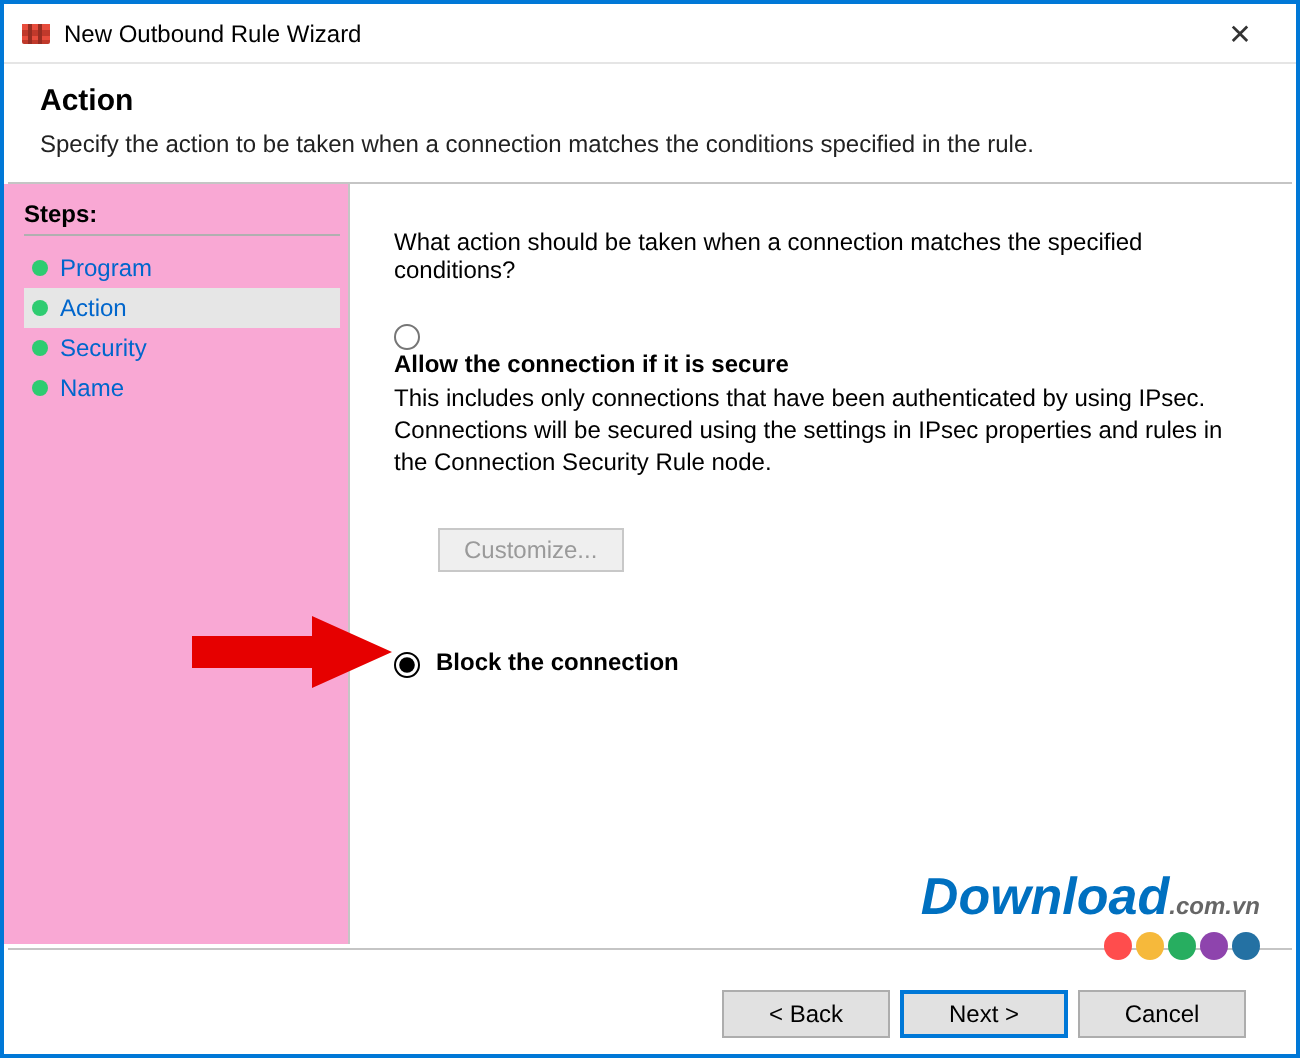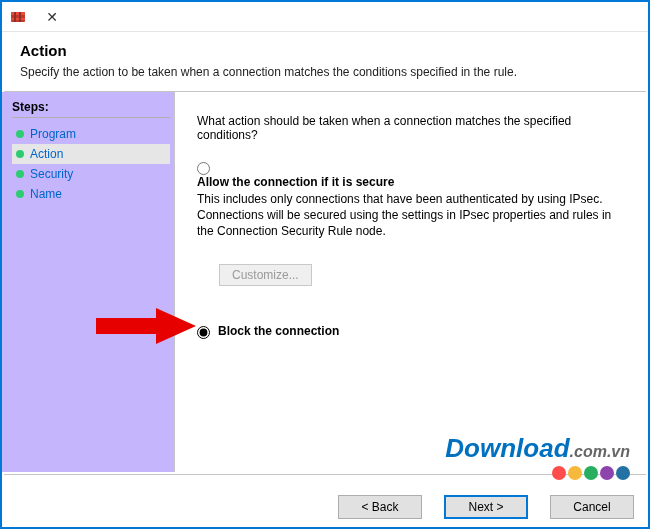--- a/index.html
+++ b/index.html
@@ -34,21 +34,21 @@
   .header .htitle { font-size: 15px; font-weight: bold; color: #000; margin-bottom: 6px; }
   .header .hdesc { color: #222; }
   .divider { height: 1px; background: #c5c5c5; margin: 0 2px; }
   .body {
     display: flex;
     height: 380px;
   }
   .sidebar {
     width: 172px;
     padding: 8px 4px 8px 10px;
-    background: #c4b5fd;
+    background: #f9a8d4;
   }
   .sidebar .steps-label { font-weight: bold; color: #000; margin-bottom: 3px; }
   .sidebar .steps-line { height: 1px; background: #b0b0b0; margin-bottom: 6px; }
   .step {
     display: flex;
     align-items: center;
     height: 20px;
     padding: 0 4px;
     cursor: pointer;
   }
@@ -81,23 +81,23 @@
     padding: 3px 12px;
     background: #efefef;
     border: 1px solid #c8c8c8;
     color: #9a9a9a;
     font-family: inherit;
     font-size: 12px;
   }
   .footer {
     position: absolute;
     bottom: 8px;
-    right: 14px;
-    display: flex;
-    gap: 22px;
+    right: 25px;
+    display: flex;
+    gap: 5px;
   }
   .wbtn {
     min-width: 84px;
     height: 24px;
     background: #e1e1e1;
     border: 1px solid #adadad;
     font-family: inherit;
     font-size: 12px;
     color: #000;
     cursor: pointer;
@@ -116,41 +116,42 @@
     text-align: right;
     pointer-events: none;
   }
   .watermark .logotext {
     font-size: 26px;
     font-weight: bold;
     font-style: italic;
     font-family: Arial, sans-serif;
     color: #0070c0;
   }
-  .watermark .logotext .suffix { color: #666; font-size: 16px; font-style: italic; }
+  .watermark .logotext .suffix { color: #666; font-size: 12px; font-style: italic; }
   .watermark .dots { margin-top: 2px; }
   .watermark .dots span {
     display: inline-block; width: 14px; height: 14px; border-radius: 50%;
     margin-left: 2px;
   }
   .d1{background:#ff4d4d}.d2{background:#f6b93b}.d3{background:#27ae60}.d4{background:#8e44ad}.d5{background:#2471a3}
 </style>
 </head>
 <body>
 
 <div class="titlebar">
   <span class="icon">
     <svg viewBox="0 0 16 16" width="16" height="16">
       <rect x="1" y="3" width="14" height="10" rx="1" fill="#c0392b"></rect>
       <rect x="1" y="3" width="14" height="3" fill="#e74c3c"></rect>
       <rect x="1" y="9" width="14" height="2" fill="#e74c3c"></rect>
       <rect x="4" y="3" width="2" height="10" fill="#962d22"></rect>
       <rect x="9" y="3" width="2" height="10" fill="#962d22"></rect>
     </svg>
   </span>
+  <span class="title">New Outbound Rule Wizard</span>
   <span class="close">✕</span>
 </div>
 
 <div class="header">
   <div class="htitle">Action</div>
   <div class="hdesc">Specify the action to be taken when a connection matches the conditions specified in the rule.</div>
 </div>
 <div class="divider"></div>
 
 <div class="body">

